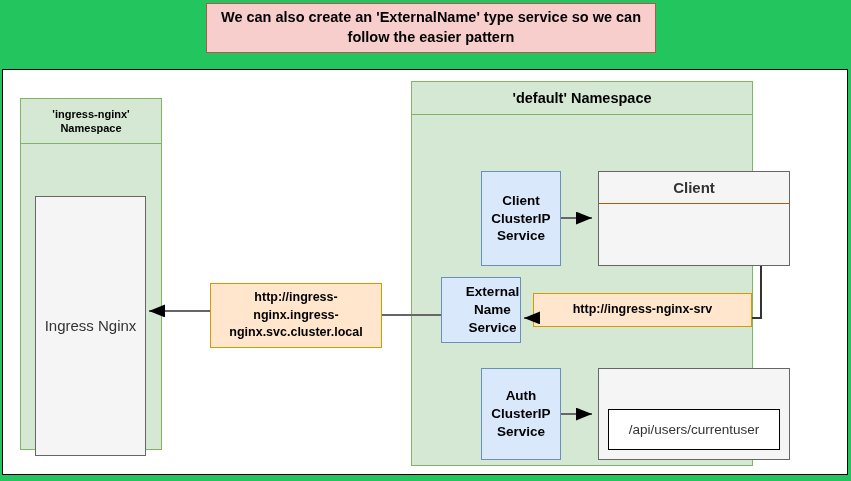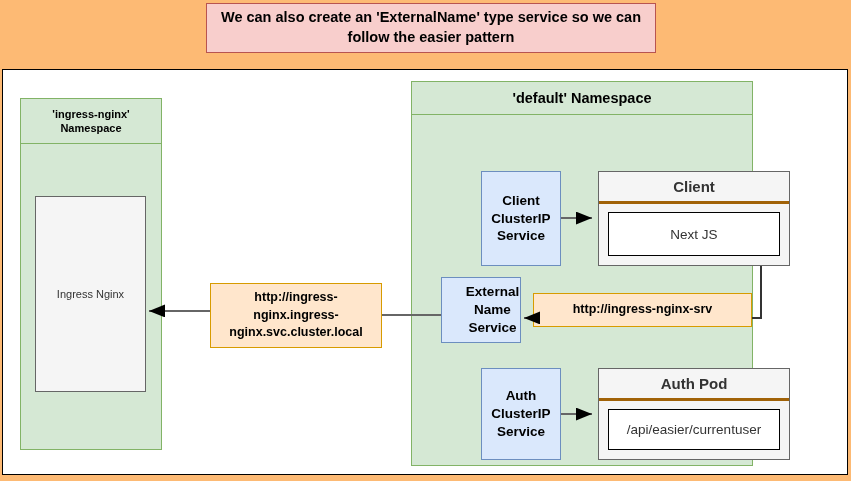--- a/index.html
+++ b/index.html
@@ -8,21 +8,21 @@
     background: #ffffff;
   }
   body {
     font-family: "Liberation Sans", sans-serif;
     -webkit-font-smoothing: none;
   }
   #canvas {
     position: relative;
     width: 851px;
     height: 481px;
-    background: #fdba74;
+    background: #22c55e;
     overflow: hidden;
   }
 
   
   #banner {
     position: absolute;
     left: 206px;
     top: 3px;
     width: 450px;
     height: 50px;
@@ -95,26 +95,26 @@
   .grey-box {
     position: absolute;
     background: #f5f5f5;
     border: 1.5px solid #666666;
     box-sizing: border-box;
   }
   #ingress-nginx-box {
     left: 35px;
     top: 196px;
     width: 111px;
-    height: 196px;
+    height: 260px;
     display: flex;
     align-items: center;
     justify-content: center;
     text-align: left;
-    font-size: 11px;
+    font-size: 15px;
     color: #333333;
     line-height: 1.35;
   }
 
   
   .service-box {
     position: absolute;
     background: #dae8fc;
     border: 1px solid #6c8ebf;
     box-sizing: border-box;
@@ -133,21 +133,21 @@
 
   
   .pod {
     position: absolute;
     background: #f5f5f5;
     border: 1px solid #666666;
     box-sizing: border-box;
   }
   .pod-header {
     height: 32px;
-    border-bottom: 3px solid #a16207;
+    border-bottom: 1px solid #a16207;
     box-sizing: border-box;
     display: flex;
     align-items: center;
     justify-content: center;
     font-weight: bold;
     font-size: 15px;
     color: #333333;
   }
   .pod-inner {
     position: absolute;
@@ -227,26 +227,24 @@
   <div id="ingress-nginx-box" class="grey-box">Ingress Nginx</div>
 
   <div id="svc-client" class="service-box">Client ClusterIP Service</div>
 
   <div id="svc-external" class="service-box">External Name Service</div>
 
   <div id="svc-auth" class="service-box">Auth ClusterIP Service</div>
 
   <div id="pod-client" class="pod">
     <div class="pod-header">Client</div>
-    <div class="pod-inner">Next JS</div>
   </div>
 
   <div id="pod-auth" class="pod">
-    <div class="pod-header">Auth Pod</div>
-    <div class="pod-inner">/api/easier/currentuser</div>
+    <div class="pod-inner">/api/users/currentuser</div>
   </div>
 
   <div id="url-ingress-fqdn" class="url-box">http://ingress-nginx.ingress-nginx.svc.cluster.local</div>
 
   <div id="url-ingress-srv" class="url-box">http://ingress-nginx-srv</div>
 
   <svg class="connector-svg" viewBox="0 0 851 481" xmlns="http://www.w3.org/2000/svg">
     <defs>
       <marker id="arrow-sm" markerWidth="9" markerHeight="9" refX="8" refY="3.2" orient="auto" markerUnits="strokeWidth">
         <path d="M0,0 L8,3.2 L0,6.4 z" fill="#000000"></path>

